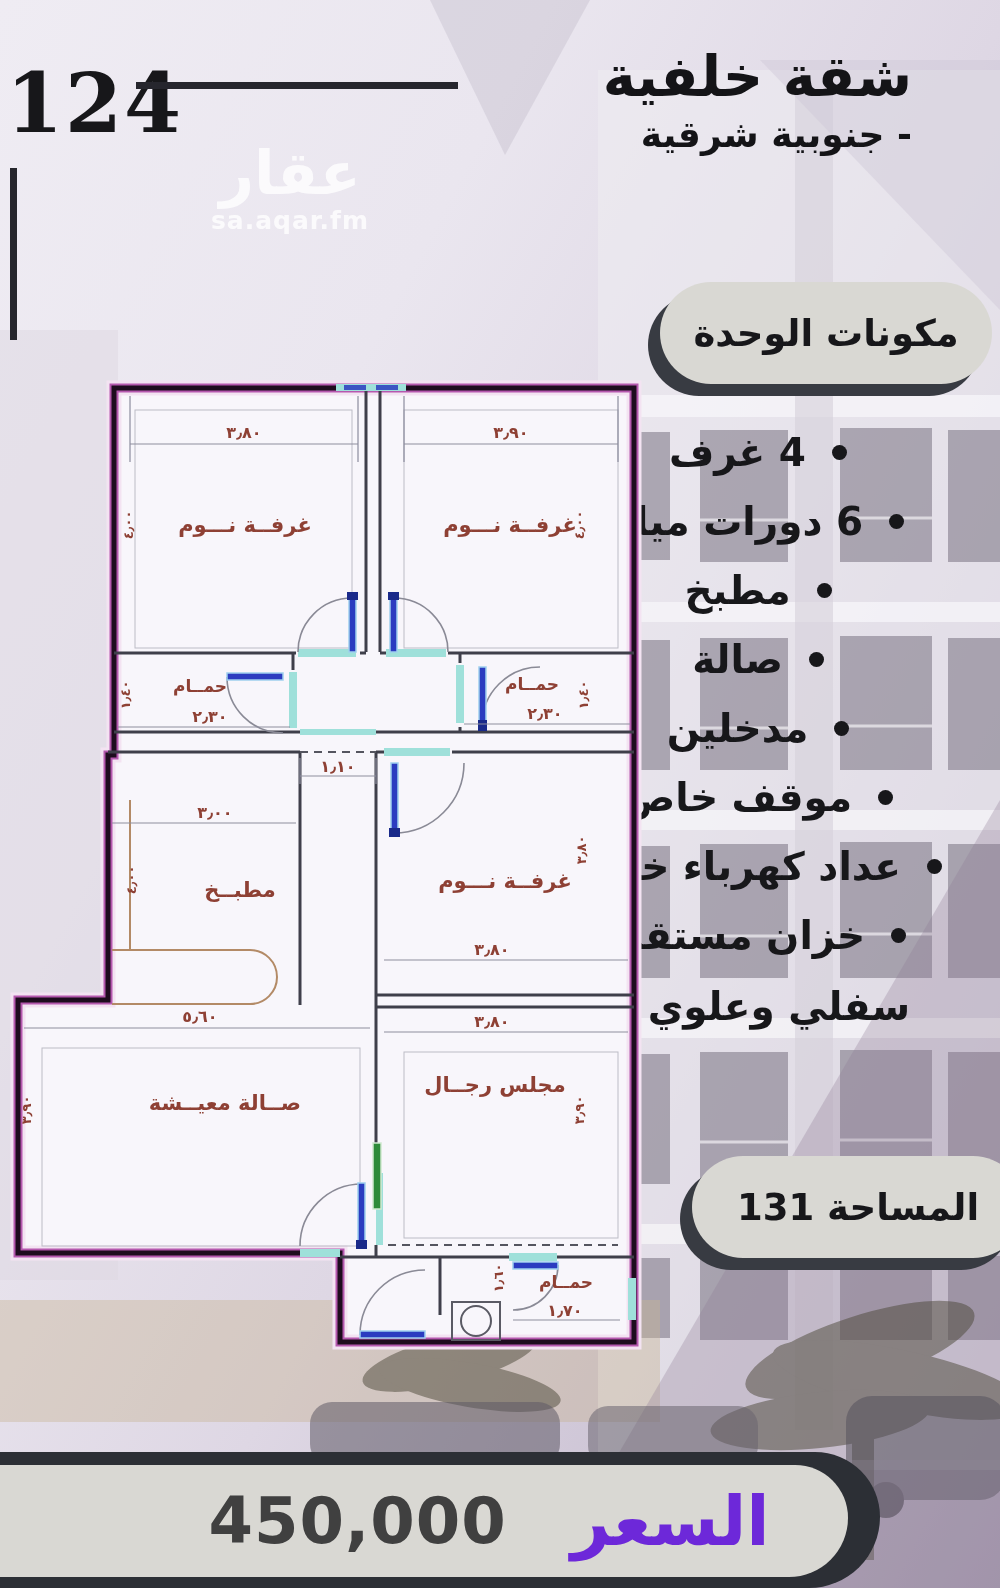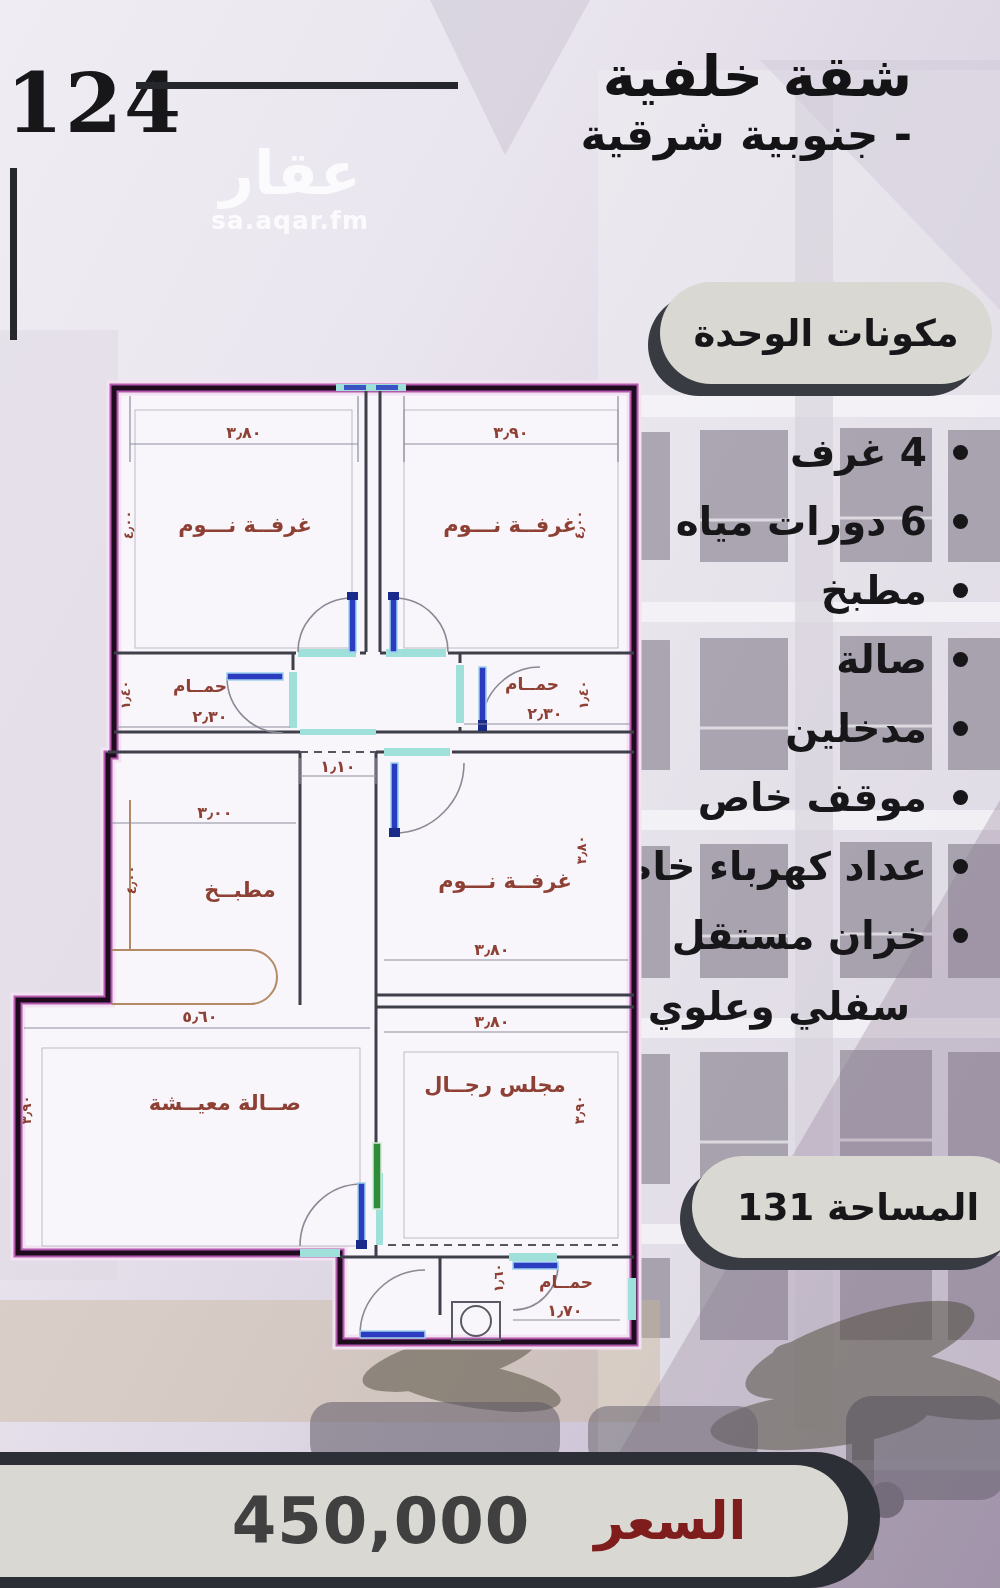--- a/index.html
+++ b/index.html
@@ -15,48 +15,48 @@
   .v-rule{left:10px;top:168px;width:7px;height:172px;background:#26262d;}
 
   
   .watermark{left:205px;top:140px;width:170px;text-align:center;color:#ffffff;opacity:.82;}
   .watermark .brand{font-size:60px;font-weight:bold;line-height:1.1;}
   .watermark .site{font-size:25px;font-weight:bold;letter-spacing:1px;}
 
   
   .title-block{right:88px;top:48px;text-align:right;direction:rtl;color:#141417;}
   .title-block .l1{font-size:56px;font-weight:800;line-height:58px;}
-  .title-block .l2{font-size:44px;font-weight:800;line-height:58px;}
+  .title-block .l2{font-size:36px;font-weight:800;line-height:58px;}
 
   
   .badge{width:332px;height:102px;}
   .badge .shadow{position:absolute;left:-12px;top:12px;width:100%;height:100%;
                  background:#383b42;border-radius:60px;}
   .badge .face{position:absolute;left:0;top:0;width:100%;height:100%;background:#d9d8d3;
                border-radius:60px;display:flex;align-items:center;justify-content:center;
                font-size:37px;font-weight:800;color:#17171a;direction:rtl;}
   .badge-components{left:660px;top:282px;}
   .badge-area{left:692px;top:1156px;}
 
   
   .feature-list{right:32px;top:418px;width:420px;direction:rtl;list-style:none;margin:0;padding:0;}
   .feature-list li{display:flex;align-items:center;height:69px;font-size:39px;font-weight:800;
-                   color:#17171a;justify-content:flex-start;}
+                   color:#17171a;justify-content:center;}
   .feature-list .dot{width:15px;height:15px;border-radius:50%;background:#17171a;
                      margin-left:26px;flex:0 0 auto;}
   .feature-cont{right:90px;top:972px;direction:rtl;font-size:39px;font-weight:800;color:#17171a;
                 height:69px;display:flex;align-items:center;}
 
   
   .price-outer{left:0;top:1452px;width:880px;height:136px;background:#2c2f35;
                border-radius:0 84px 92px 0;}
   .price-inner{left:0;top:1465px;width:848px;height:112px;background:#d9d8d3;
                border-radius:0 66px 74px 0;display:flex;direction:rtl;align-items:center;
                justify-content:center;gap:64px;padding-left:130px;box-sizing:border-box;}
-  .price-inner .lbl{font-size:52px;font-weight:800;color:#7f1d1d;}
+  .price-inner .lbl{font-size:68px;font-weight:800;color:#6d28d9;}
   .price-inner .val{font-size:64px;font-weight:800;color:#404040;letter-spacing:1px;}
 
   svg text{font-family:"DejaVu Sans","Liberation Sans",sans-serif;}
   .room-lb{font-size:21px;font-weight:700;fill:#8e4034;}
   .room-lb-s{font-size:17px;font-weight:700;fill:#8e4034;}
   .dim{font-size:16px;font-weight:600;fill:#8e4034;}
   .dim-s{font-size:13px;font-weight:600;fill:#8e4034;}
 </style>
 </head>
 <body>

